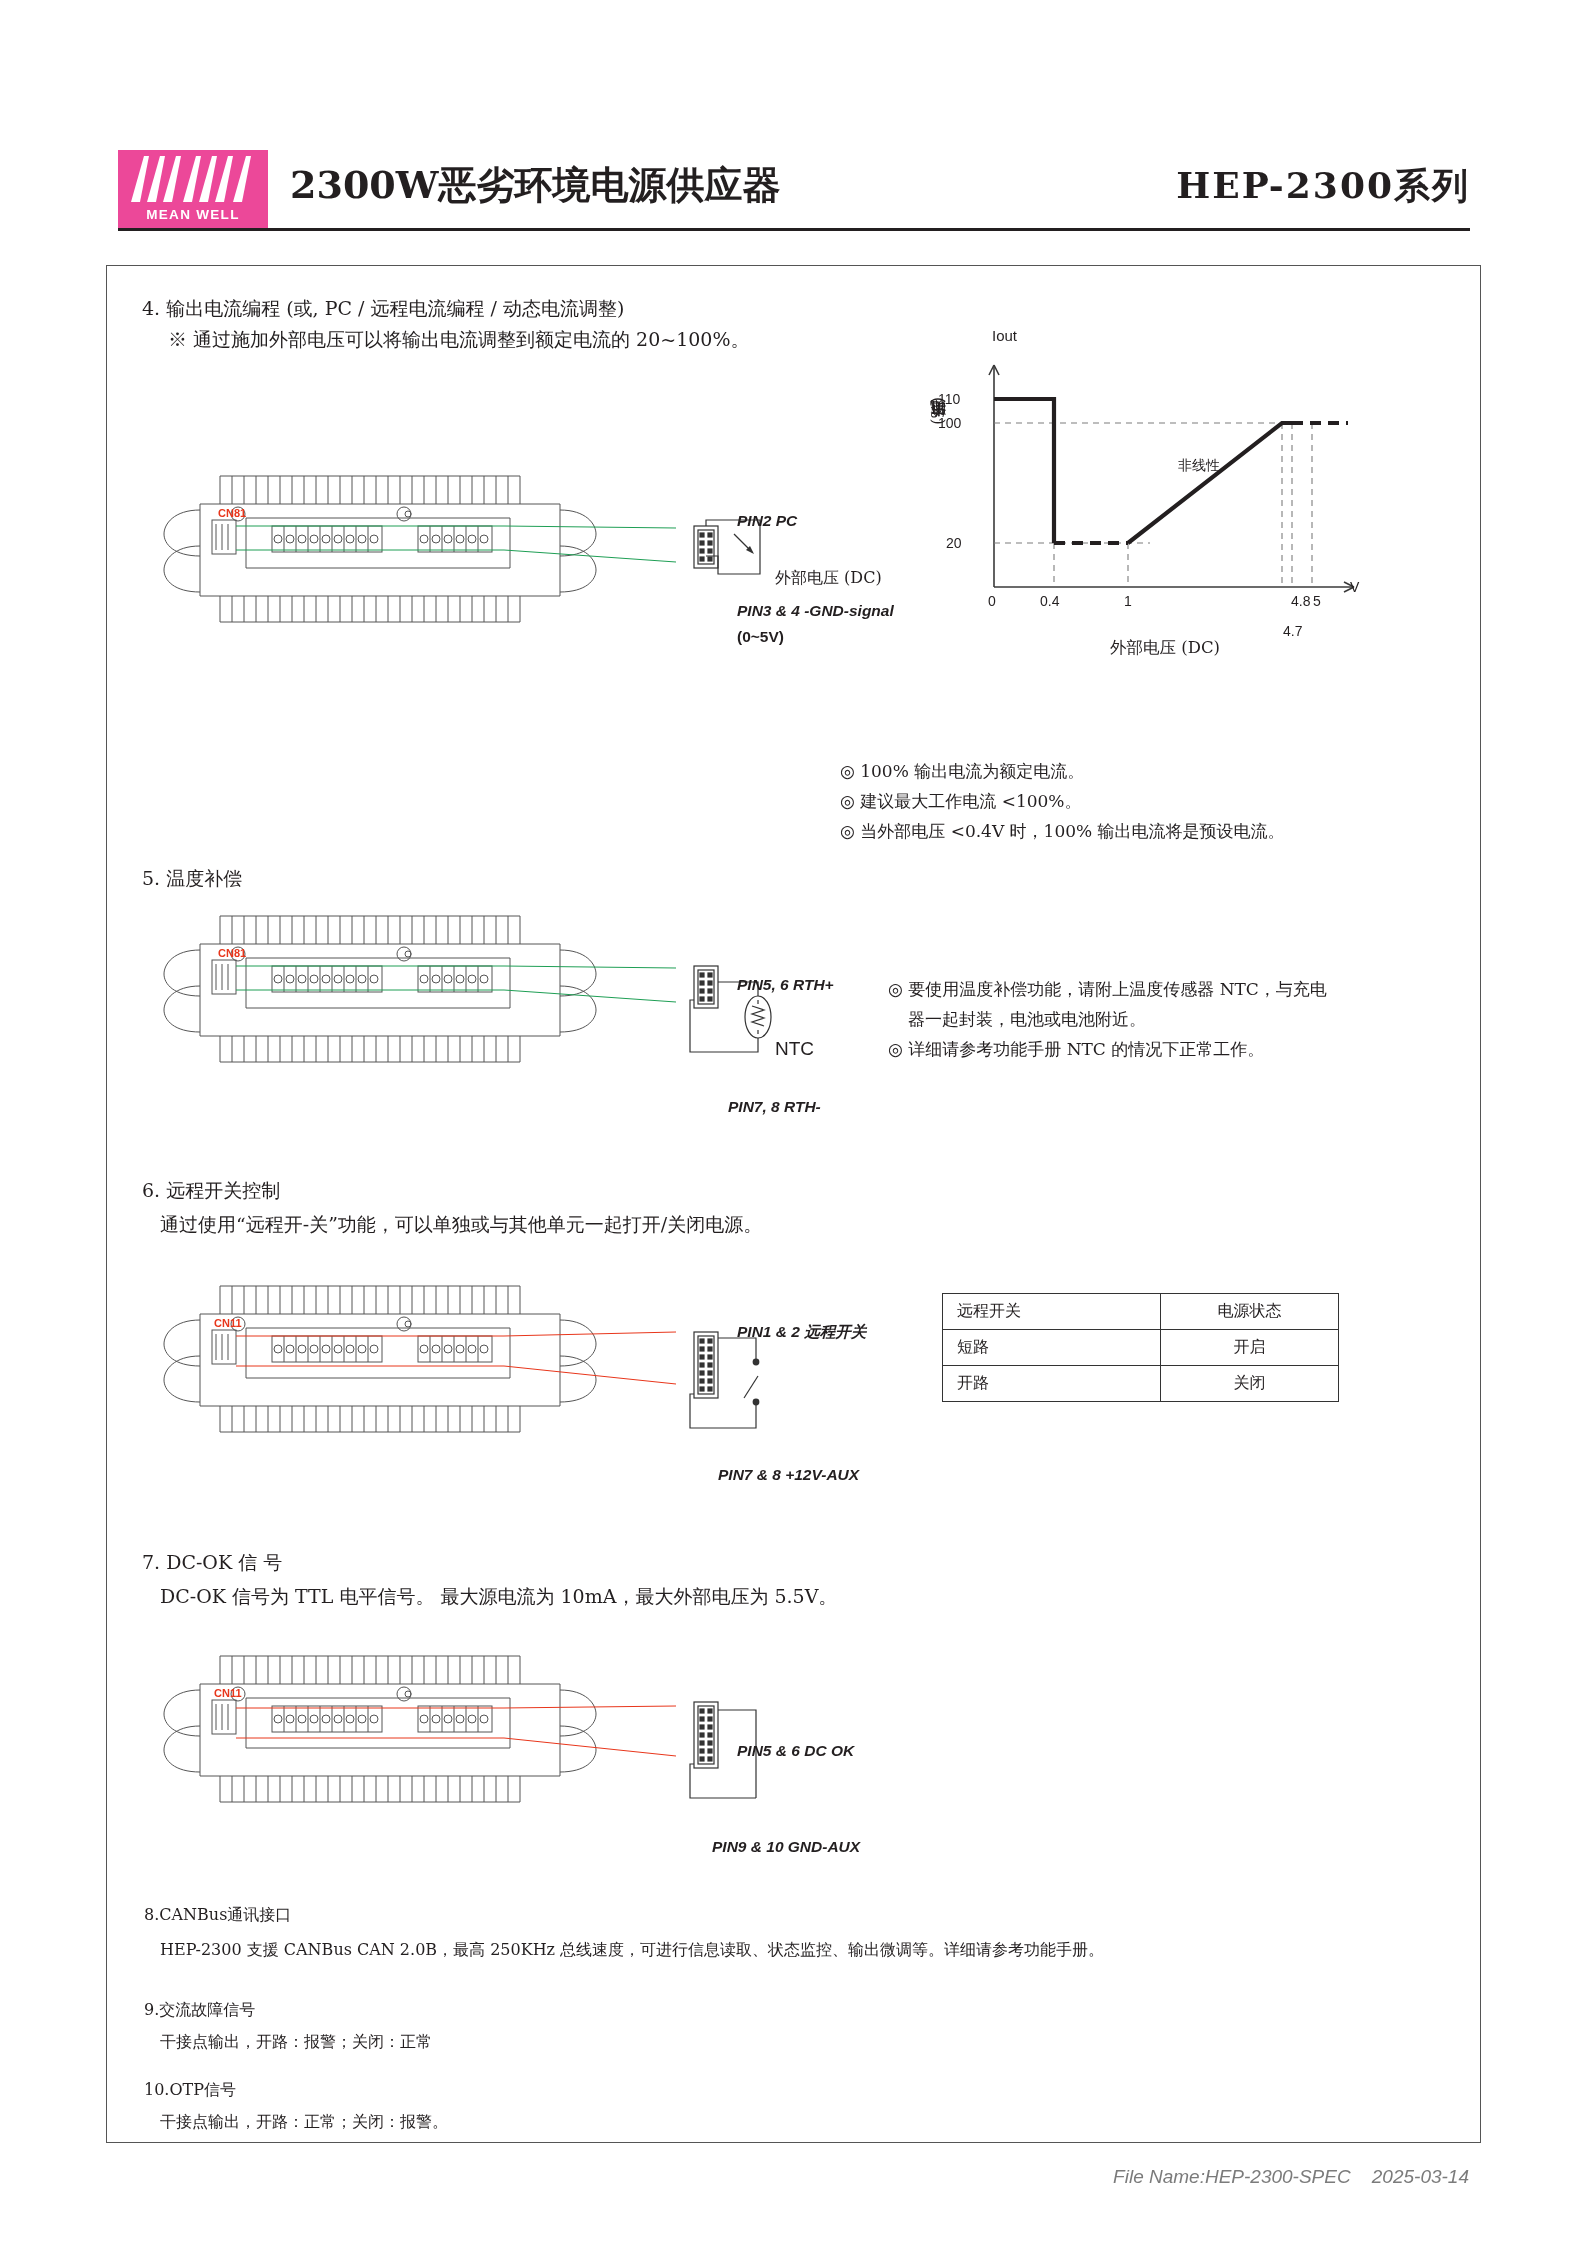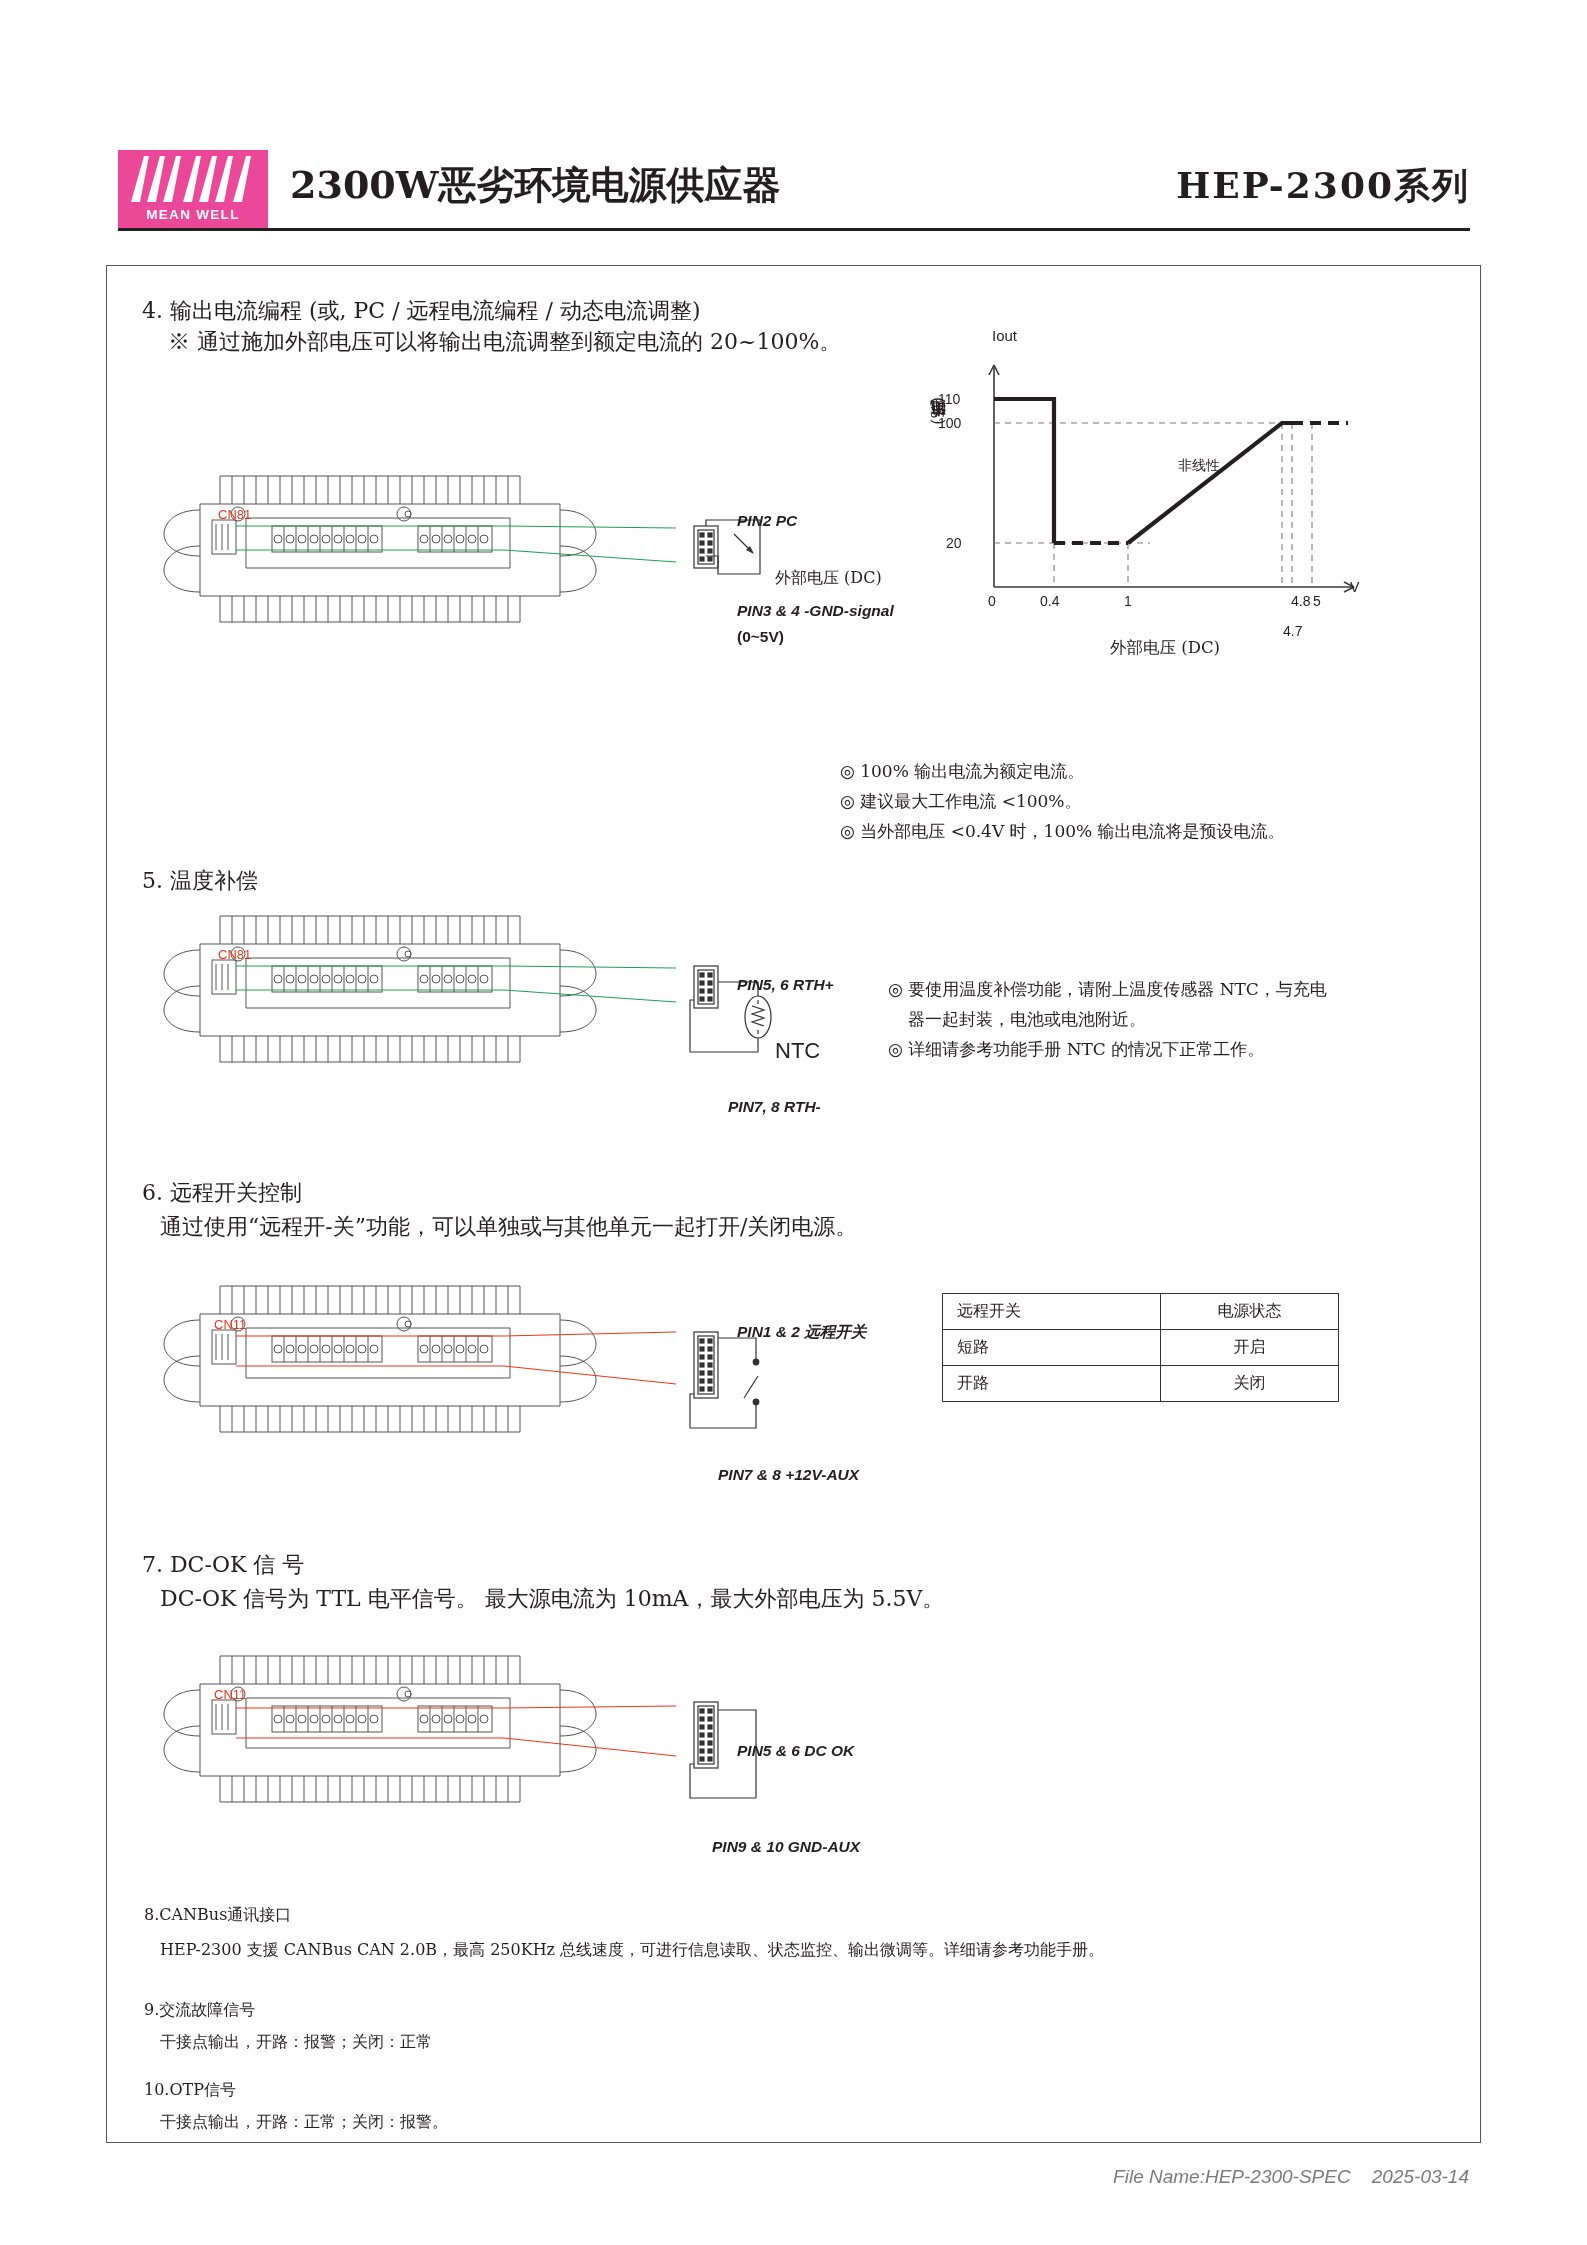--- a/index.html
+++ b/index.html
@@ -40,41 +40,41 @@
   .frame {
     position:absolute; left:106px; top:265px; width:1375px; height:1878px;
     border:1.5px solid #555; background:#fff;
   }
 
   
   .t { position:absolute; white-space:nowrap; font-size:17px; color:#231f20;
        font-family:"DejaVu Serif","Liberation Serif",serif; }
   .t.sans { font-family:"Liberation Sans",sans-serif; }
   .t.s16 { font-size:16px; }
-  .t.s18 { font-size:22px; }
+  .t.s18 { font-size:19px; }
   .pinlbl { position:absolute; white-space:nowrap; font-size:15.5px; font-weight:bold;
             font-style:italic; font-family:"Liberation Sans",sans-serif; color:#231f20; }
 
   
   .dtable { position:absolute; border-collapse:collapse; font-size:16px;
             font-family:"DejaVu Serif","Liberation Serif",serif; color:#231f20; }
   .dtable td { border:1px solid #333; height:36px; padding:0 14px; }
   .dtable td.c { text-align:center; }
   .dtable td.l { text-align:left; }
   .dtable .cw1 { width:218px; }
   .dtable .cw2 { width:178px; }
 
   
   .footer { position:absolute; right:118px; top:2166px; font-size:19px; font-style:italic;
             color:#7b7b7b; font-family:"Liberation Sans",sans-serif; white-space:nowrap; }
 
   
   .psu { position:absolute; }
   .psu svg { display:block; }
-  .cnlabel { position:absolute; font-size:13px; font-weight:normal; color:#e8361b;
+  .cnlabel { position:absolute; font-size:11px; font-weight:bold; color:#e8361b;
              font-family:"Liberation Sans",sans-serif; }
 
   
   .chart { position:absolute; left:930px; top:345px; width:470px; height:260px; }
   .chart-ylab {
     position:absolute; left:-2px; top:52px; width:26px;
     font-size:16px; font-family:"DejaVu Serif","Liberation Serif",serif;
     writing-mode:vertical-rl; transform:rotate(180deg); white-space:nowrap; color:#231f20;
   }
   .chart-iout { position:absolute; left:62px; top:-18px; font-size:15px;

